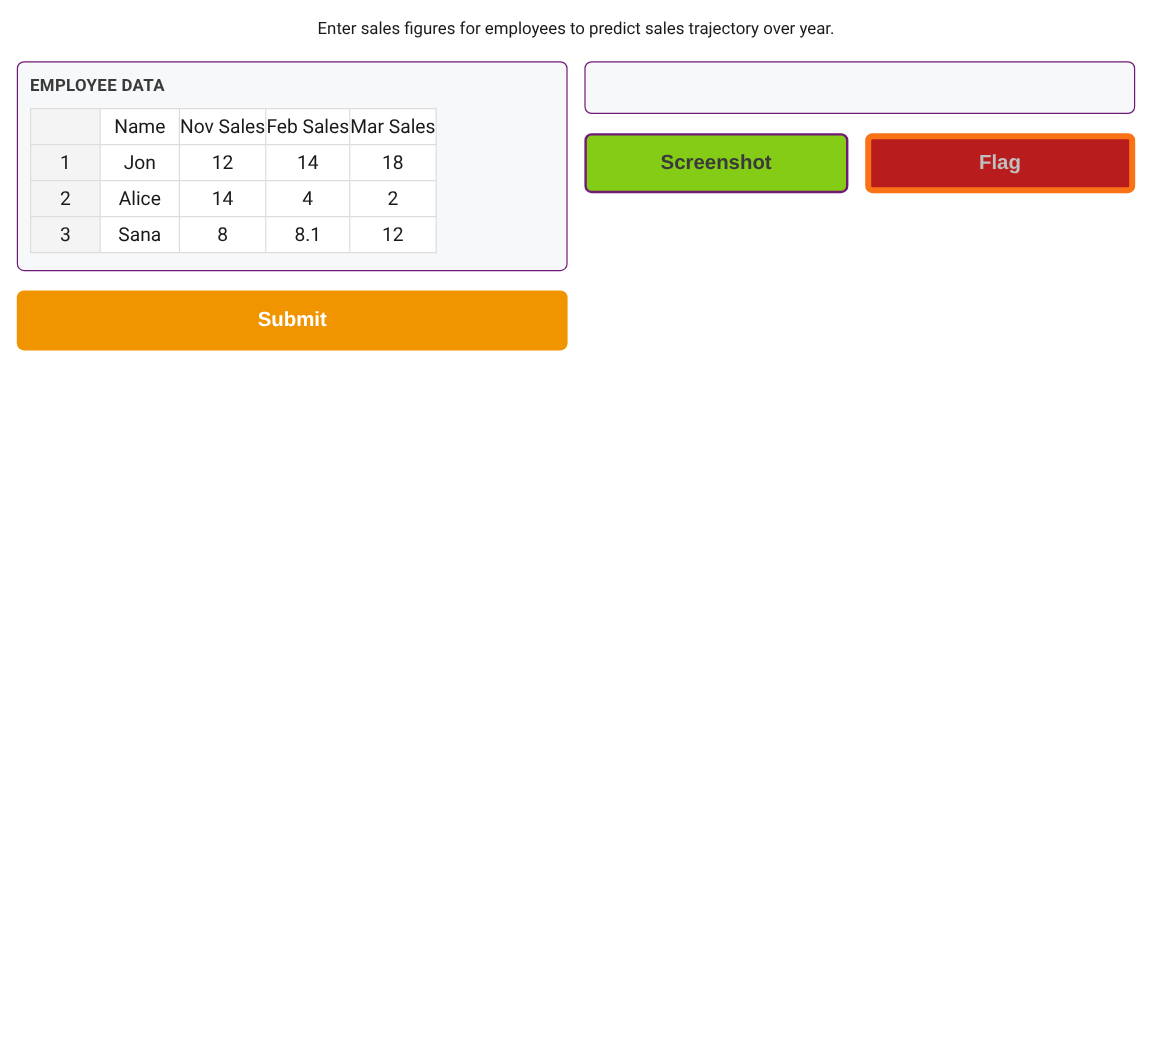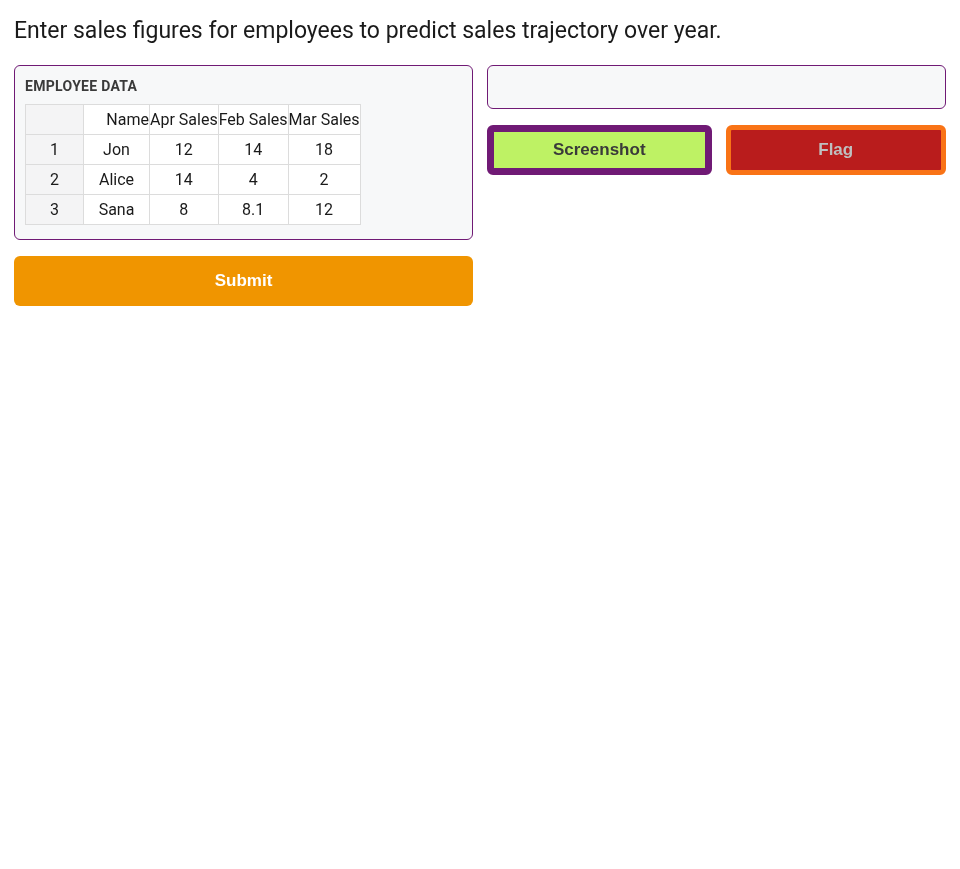--- a/index.html
+++ b/index.html
@@ -9,24 +9,25 @@
     }
     body {
       font-family: -apple-system, BlinkMacSystemFont, "Segoe UI", Roboto, "Helvetica Neue", Arial, sans-serif;
       font-size: 16px;
       color: #1a1a1a;
       background: #ffffff;
       padding: 14px;
       width: 960px;
     }
     .description {
-      font-size: 23px;
+      font-size: 14px;
       color: #1a1a1a;
       margin-bottom: 16px;
       line-height: 1.5;
+      text-align: center;
     }
     .two-col {
       display: flex;
       gap: 14px;
       align-items: flex-start;
     }
     .col {
       flex: 1;
       min-width: 0;
     }
@@ -63,21 +64,20 @@
       overflow: hidden;
       white-space: nowrap;
     }
     table.data-grid .corner,
     table.data-grid .rowidx {
       background: #f4f4f5;
       font-weight: 400;
     }
     table.data-grid th {
       font-weight: 400;
-      text-align: right;
     }
     .col-idx   { width: 58px; }
     .col-name  { width: 66px; }
     .col-month { width: 64px; }
     .btn-row {
       display: flex;
       gap: 14px;
       margin-top: 4px;
     }
     .btn {
@@ -86,23 +86,23 @@
       border: none;
       border-radius: 6px;
       font-size: 17px;
       font-weight: 600;
       cursor: pointer;
       display: flex;
       align-items: center;
       justify-content: center;
     }
     .btn.secondary {
-      background: #bef264;
+      background: #84cc16;
       color: #3a3a3a;
-      border: 7px solid #701a75;
+      border: 2px solid #701a75;
     }
     .btn.primary {
       background: #f09500;
       color: #ffffff;
     }
     .btn.muted {
       background: #b91c1c;
       color: #bfbfbf;
       border: 5px solid #f97316;
     }
@@ -117,21 +117,21 @@
   <div class="col">
 
     <div class="panel">
       <div class="panel-label">EMPLOYEE DATA</div>
 
       <table class="data-grid">
         <thead>
           <tr>
             <th class="corner col-idx"></th>
             <th class="col-name">Name</th>
-            <th class="col-month">Apr Sales</th>
+            <th class="col-month">Nov Sales</th>
             <th class="col-month">Feb Sales</th>
             <th class="col-month">Mar Sales</th>
           </tr>
         </thead>
         <tbody>
           <tr>
             <td class="rowidx col-idx">1</td>
             <td class="col-name">Jon</td>
             <td class="col-month">12</td>
             <td class="col-month">14</td>

